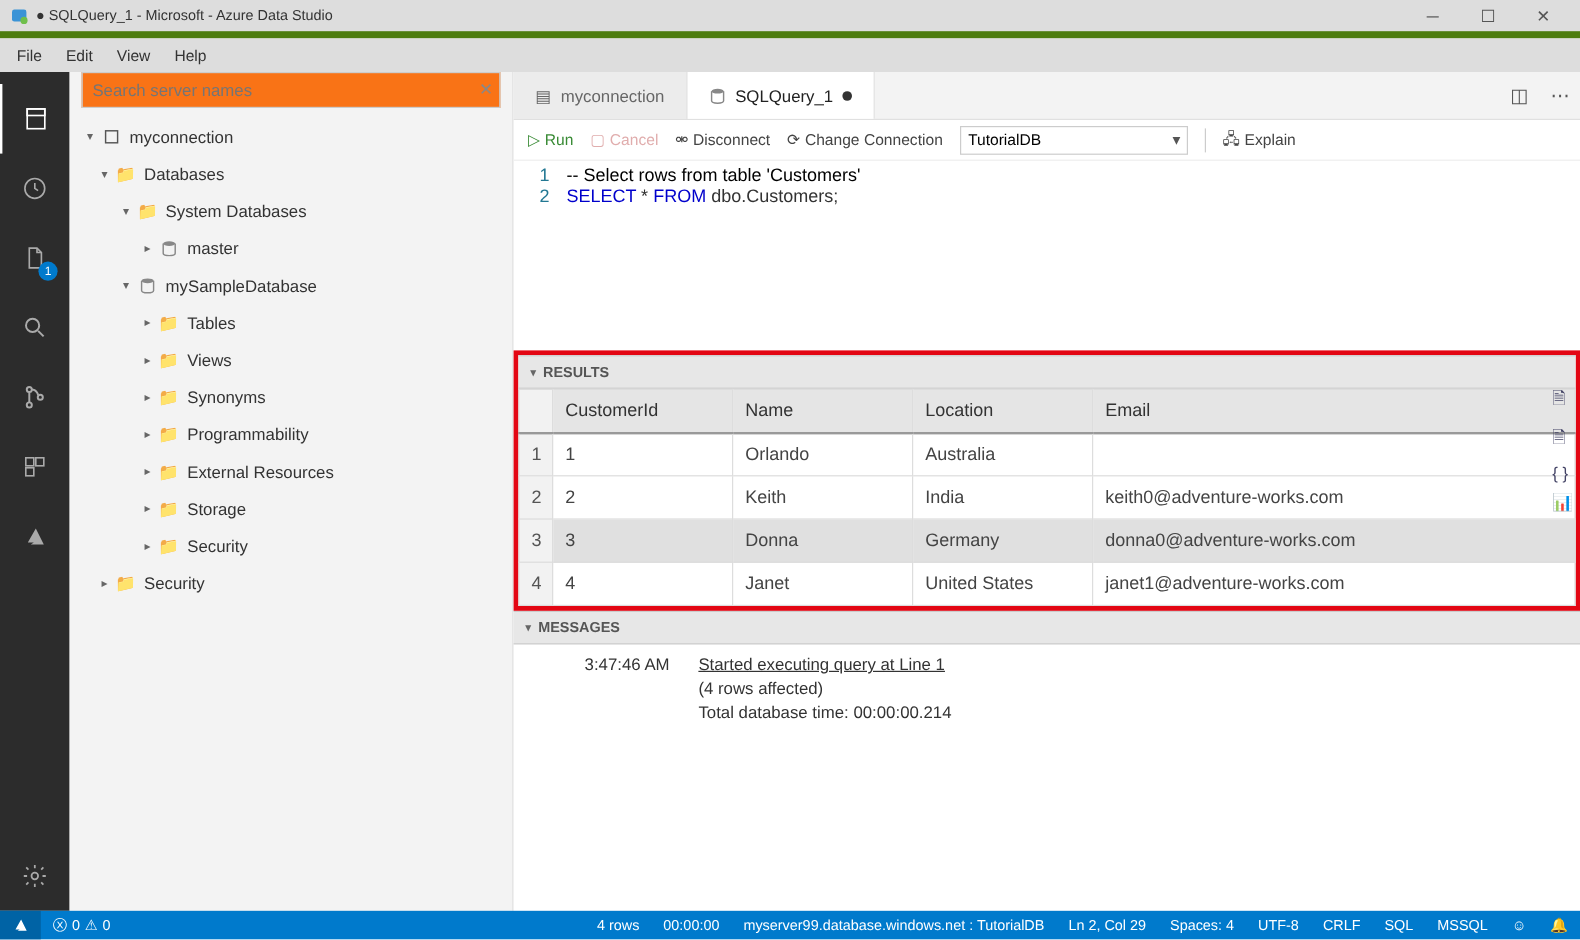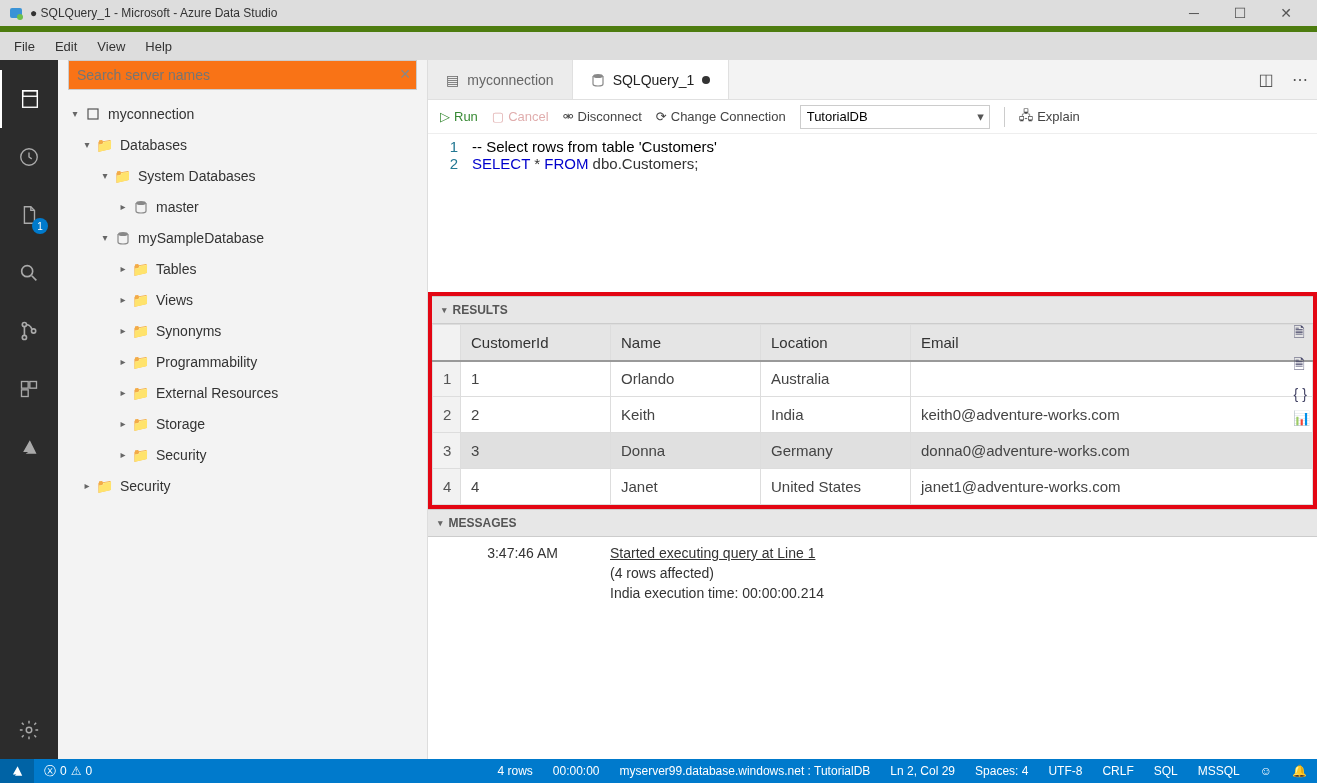--- a/index.html
+++ b/index.html
@@ -76,21 +76,21 @@
 .resultbox { border:4px solid #e30613; margin:0 0 0 0;}
 .grid { width:100%; border-collapse:collapse; font-size:15px; color:#444; table-layout:fixed;}
 .grid th, .grid td { border:1px solid #ddd; padding:6px 10px; text-align:left; height:36px; font-weight:normal;}
 .grid thead th { background:#e5e5e5; color:#333; border-bottom:2px solid #999;}
 .grid .rownum { width:28px; background:#f2f2f2; text-align:center; color:#555;}
 .grid tbody tr.hl { background:#e0e0e0;}
 .sideicons { position:absolute; right:6px; top:30px; display:flex; flex-direction:column; gap:8px; color:#446;font-size:14px;}
 
 
 .messages { padding:8px 20px; font-size:14px; color:#333;}
-.messages .mrow { display:flex; gap:52px; margin-bottom:4px;}
+.messages .mrow { display:flex; gap:24px; margin-bottom:4px;}
 .messages .ts { width:110px; color:#333; text-align:right;}
 .messages .mt { text-decoration:underline;}
 
 
 .statusbar { height:24px; background:#007acc; color:#fff; display:flex; align-items:center; font-size:12px; }
 .statusbar .sseg { padding:0 10px; display:flex; align-items:center; gap:4px; height:100%;}
 .statusbar .azure { background:#0063a5; width:34px; justify-content:center;}
 .statusbar .spacer { flex:1; }
 
 svg { display:block; }
@@ -385,21 +385,21 @@
       <div class="mrow">
           <span class="ts">3:47:46 AM</span>
           <span class="mt">Started executing query at Line 1</span>
         </div>
       <div class="mrow">
           <span class="ts"></span>
           <span>(4 rows affected)</span>
         </div>
       <div class="mrow">
           <span class="ts"></span>
-          <span>India execution time: 00:00:00.214</span>
+          <span>Total database time: 00:00:00.214</span>
         </div>
     </div>
 
   </div>
 </div>
 
 <div class="statusbar">
   <div class="sseg azure">
       <svg width="14" height="14" viewBox="0 0 24 24" fill="#fff">
         <path d="M13 4l-8 14h6l-3 2h13L13 4z"></path>

